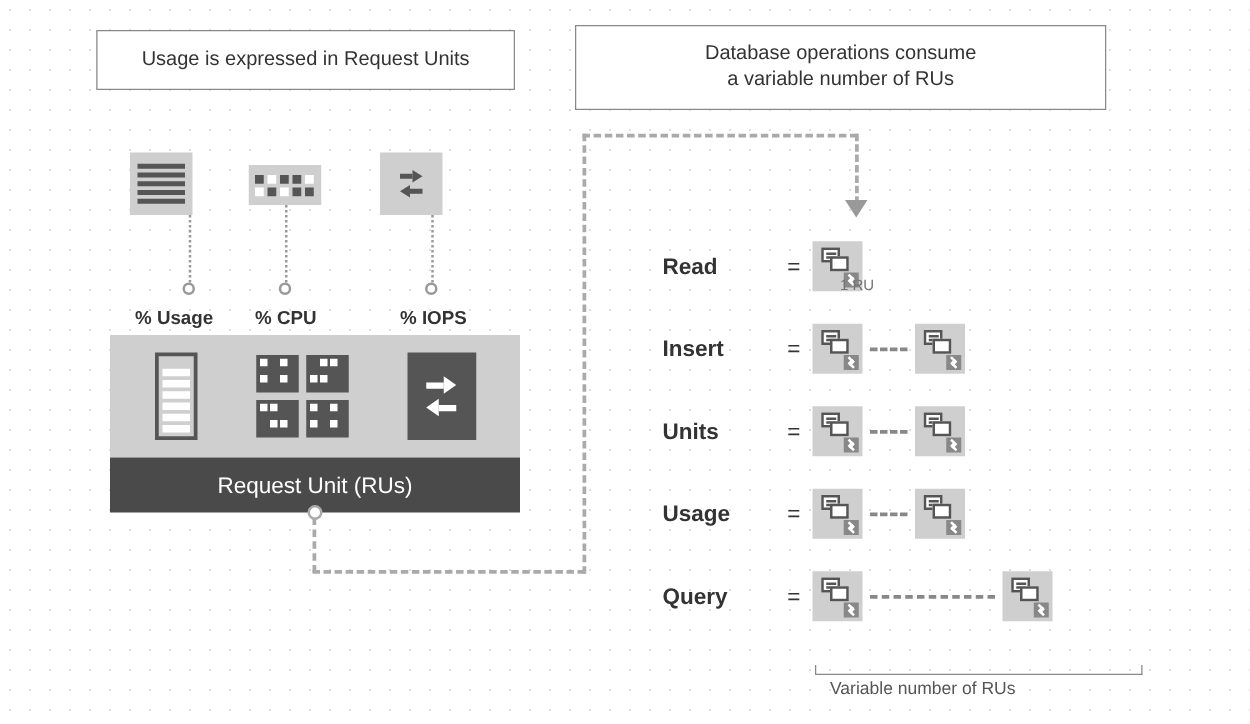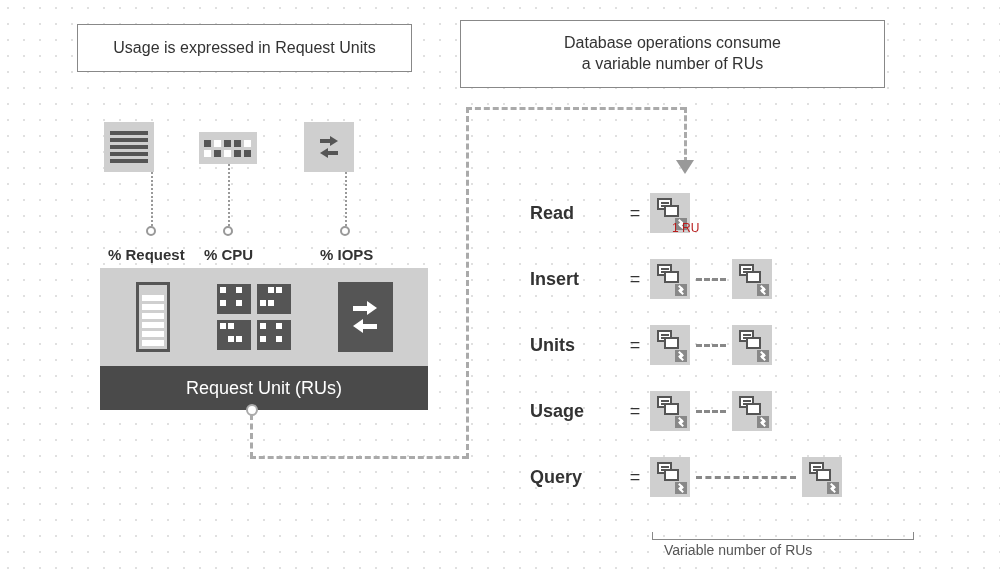--- a/index.html
+++ b/index.html
@@ -88,21 +88,20 @@
   .rl-mem { left: 108px; }
   .rl-cpu { left: 204px; }
   .rl-iops { left: 320px; }
 
   
   .ru-box {
     position: absolute;
     left: 88px; top: 268px;
     width: 328px;
     z-index: 5;
-    margin-left: 12px;
   }
   .ru-top {
     height: 98px;
     background: #cfcfcf;
     display: flex;
     align-items: center;
     justify-content: space-around;
     padding: 12px;
   }
   .big-mem {
@@ -180,21 +179,21 @@
     border: 2px solid #555;
   }
   .ru-icon .badge {
     position: absolute;
     right: 3px; bottom: 3px;
     width: 12px; height: 12px;
     background: #888;
   }
   .ru-icon .badge::before { content:''; position:absolute; left:2px; top:2px; width:3px;height:3px; border-top:2px solid #fff; border-right:2px solid #fff; transform:rotate(45deg);}
   .ru-icon .badge::after { content:''; position:absolute; right:2px; bottom:2px; width:3px;height:3px; border-bottom:2px solid #fff; border-left:2px solid #fff; transform:rotate(45deg);}
-  .one-ru { position: absolute; left: 672px; top: 221px; font-size: 12px; color: #b91c1c; z-index: 5;}
+  .one-ru { position: absolute; left: 672px; top: 221px; font-size: 12px; color: #737373; z-index: 5;}
   .dash-gap { width: 30px; border-top: 3px dashed #888; }
   .dash-long { width: 100px; border-top: 3px dashed #888; }
 
   .var-label {
     position: absolute;
     left: 664px; top: 542px;
     font-size: 14px; color: #555;
     z-index: 5;
   }
   .var-line {
@@ -259,21 +258,21 @@
   </div>
 </div>
 
 <div class="connector conn1"></div>
 <div class="connector conn2"></div>
 <div class="connector conn3"></div>
 <div class="anchor an1"></div>
 <div class="anchor an2"></div>
 <div class="anchor an3"></div>
 
-<div class="res-label rl-mem">% Request</div>
+<div class="res-label rl-mem">% Usage</div>
 <div class="res-label rl-cpu">% CPU</div>
 <div class="res-label rl-iops">% IOPS</div>
 
 <div class="ru-box">
   <div class="ru-top">
     <div class="big-mem">
       <div></div>
         <div></div>
         <div></div>
         <div></div>

